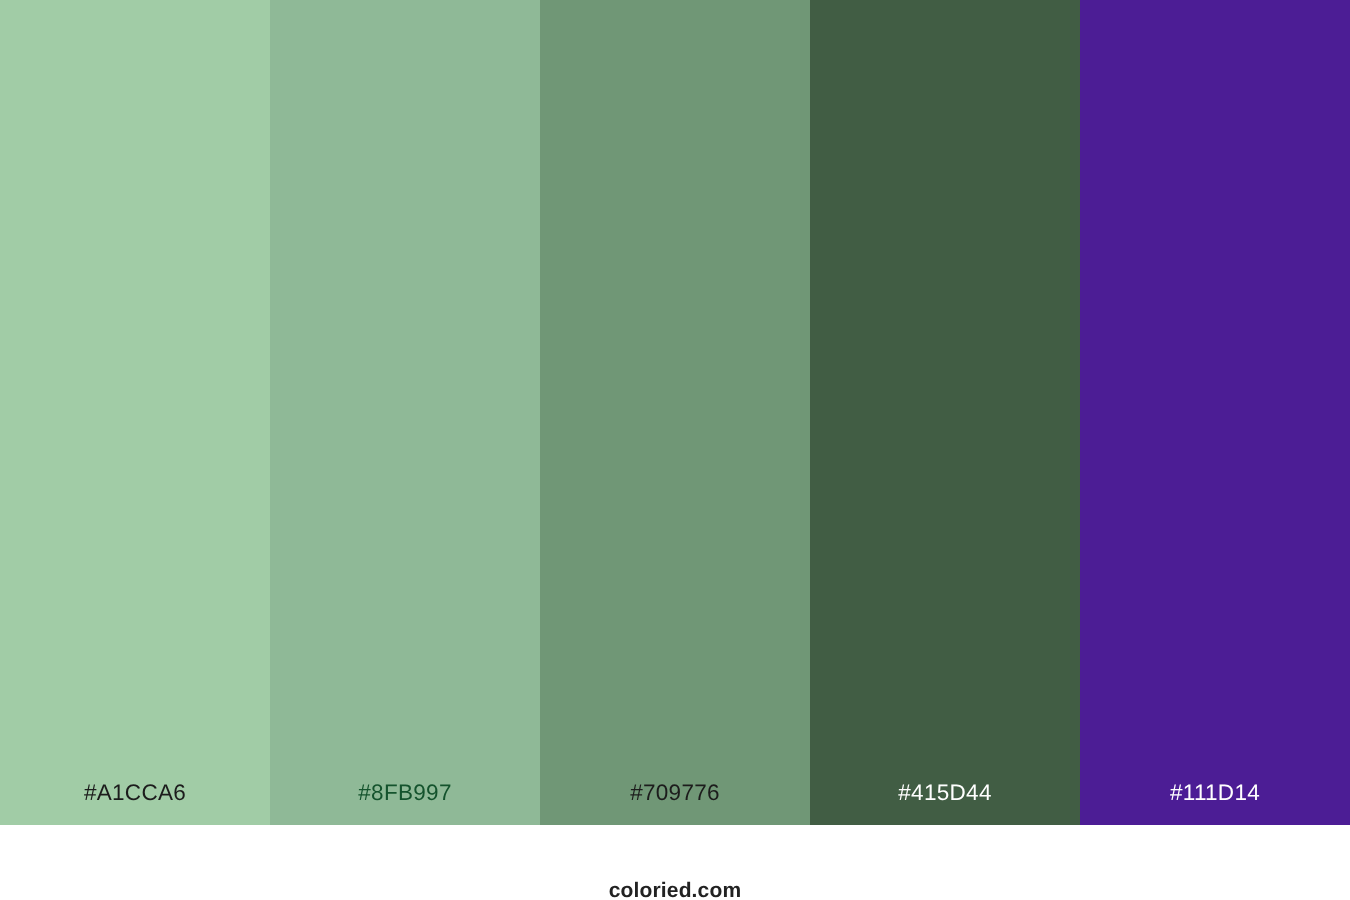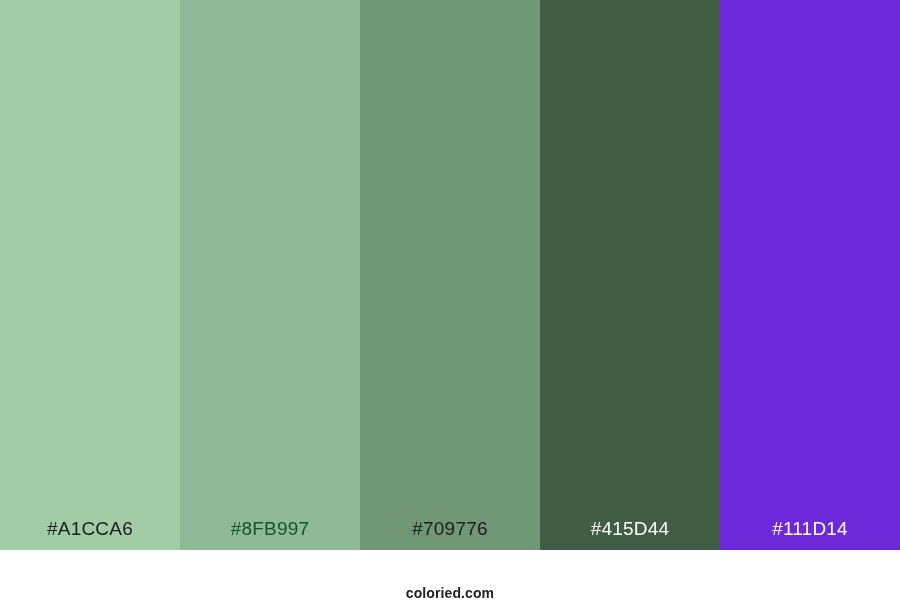--- a/index.html
+++ b/index.html
@@ -39,21 +39,21 @@
     position: relative;
     display: flex;
     align-items: flex-end;
     justify-content: center;
   }
 
   .swatch-label {
     display: block;
     width: 100%;
     text-align: center;
-    font-size: 19px;
+    font-size: 15px;
     line-height: 15px;
     letter-spacing: 0.2px;
     font-weight: 400;
     padding-bottom: 14px;
     user-select: text;
     white-space: nowrap;
   }
 
   .label-dark  { color: #1c1c1c; }
   .label-light { color: #ffffff; }
@@ -93,21 +93,21 @@
     </div>
 
     <div class="swatch" style="background: rgb(112, 151, 118);">
       <span class="swatch-label label-dark" style="color: rgb(28, 28, 28); margin-top: 19px;">#709776</span>
     </div>
 
     <div class="swatch" style="background: rgb(65, 93, 68);">
       <span class="swatch-label label-light" style="color: rgb(255, 255, 255);">#415D44</span>
     </div>
 
-    <div class="swatch" style="background: #6d28d9;">
+    <div class="swatch" style="background: #4c1d95;">
       <span class="swatch-label label-light" style="color: rgb(255, 255, 255);">#111D14</span>
     </div>
 
   </div>
 
   <div id="footer" style="background: rgb(255, 255, 255);">
     <span id="footer-text" style="color: rgb(34, 34, 34);">coloried.com</span>
   </div>
 
 </div>

